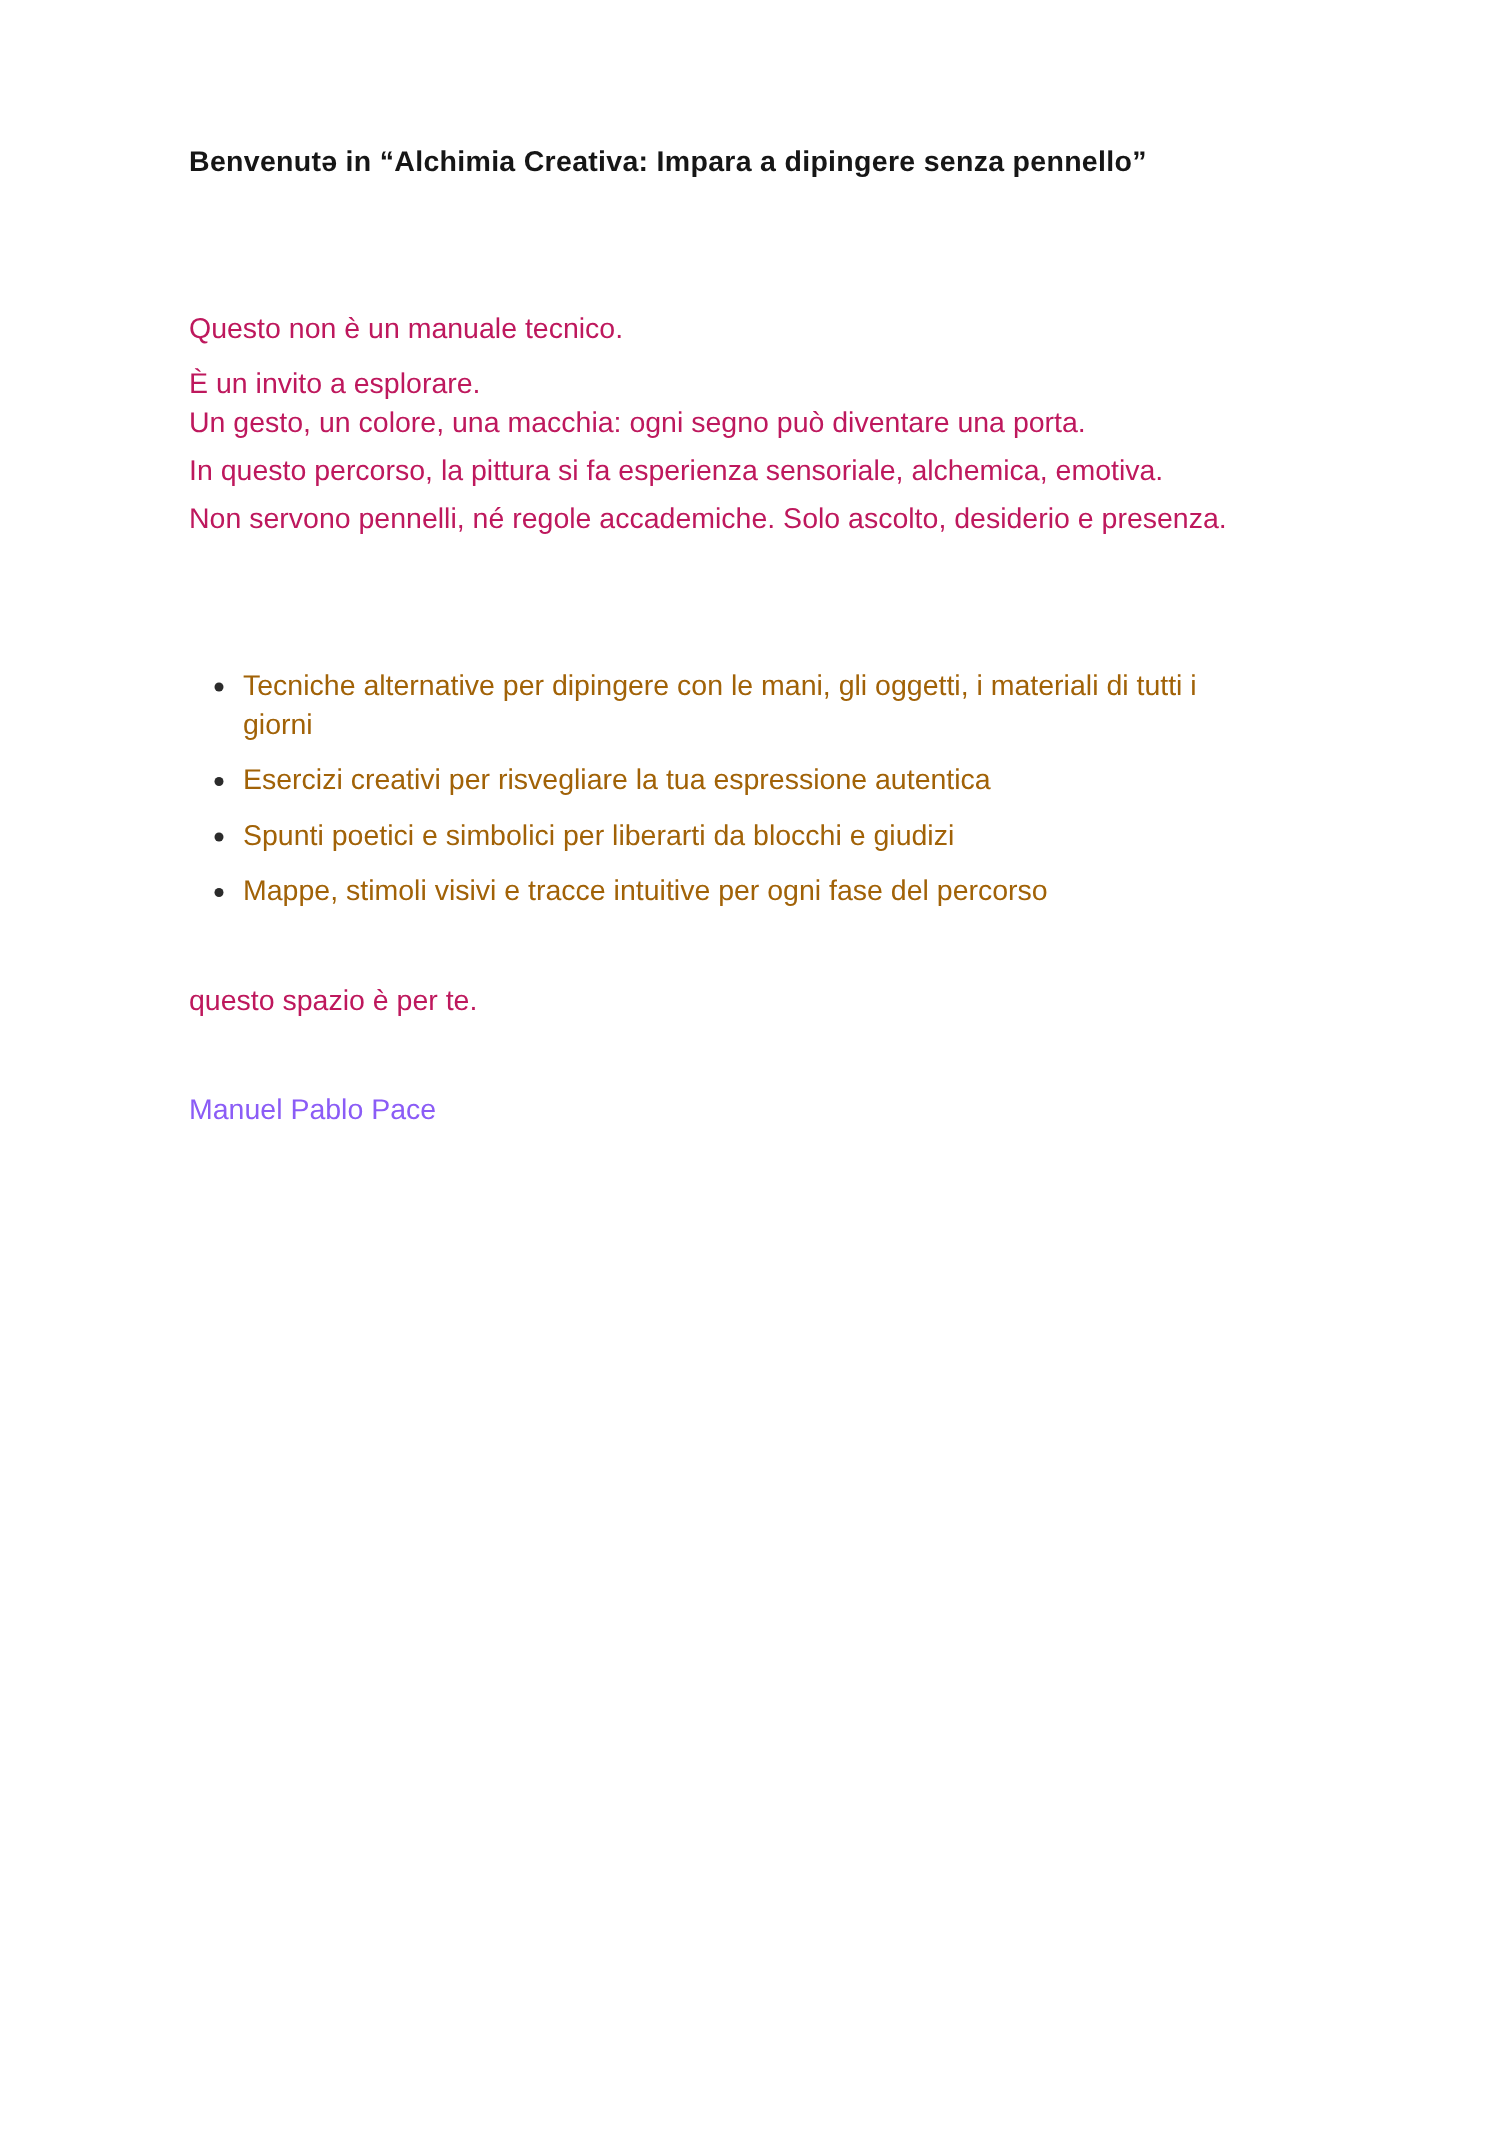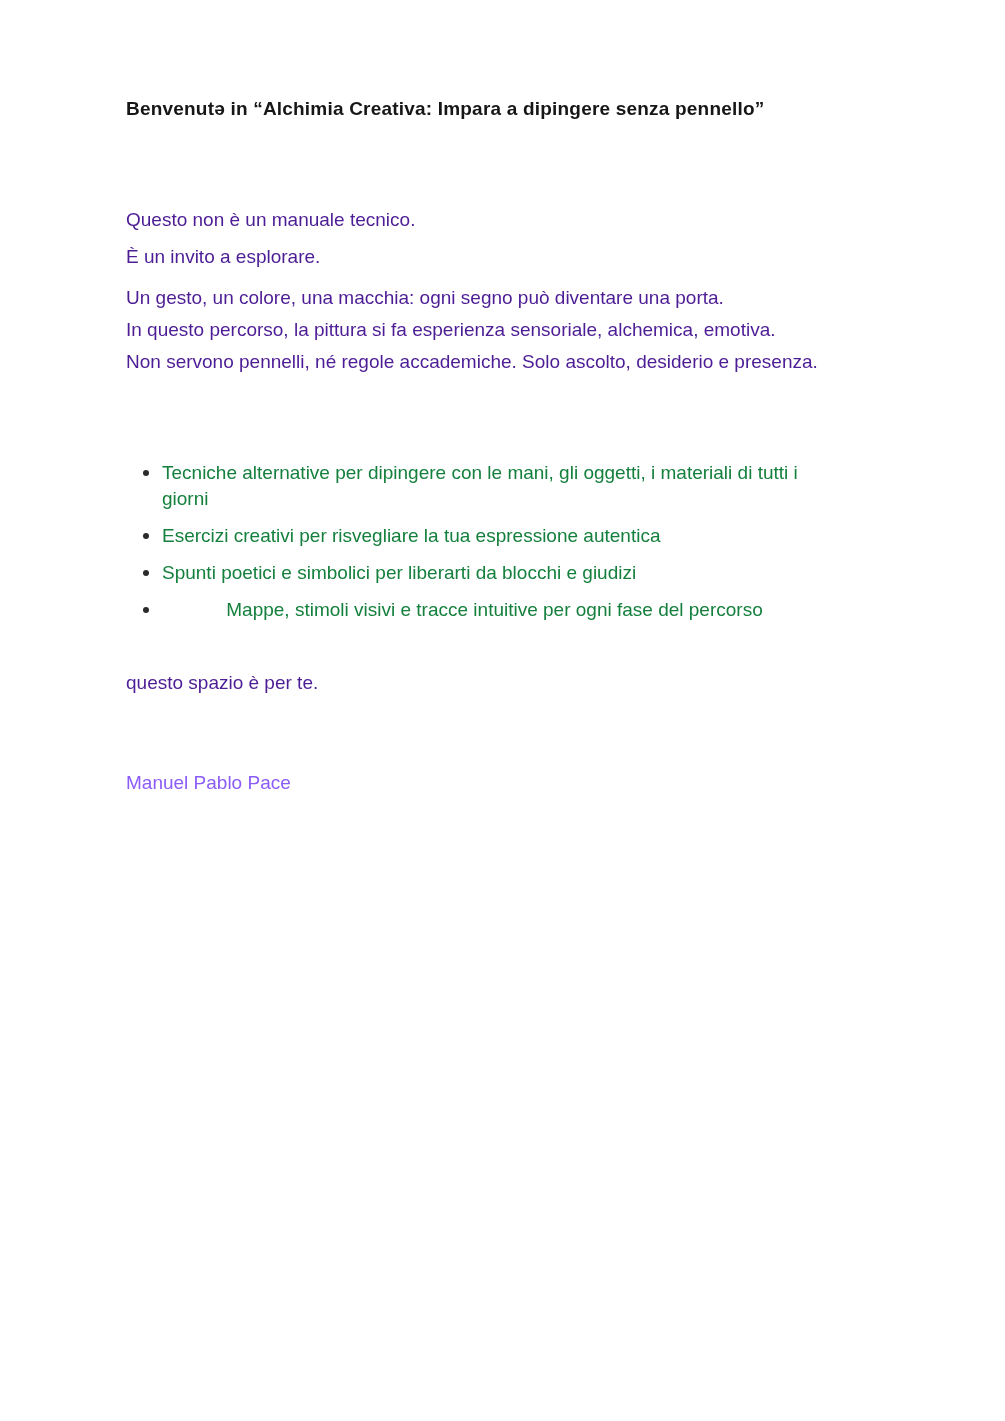--- a/index.html
+++ b/index.html
@@ -24,43 +24,43 @@
     font-size: 19px;
     font-weight: 700;
     color: #161616;
     letter-spacing: 0.2px;
     line-height: 26px;
     margin: 0 0 85px 0;
   }
   .body-line {
     font-size: 19px;
     line-height: 26px;
-    color: #4c1d95;
+    color: #be185d;
     margin: 0;
   }
   .mb-11 { margin-bottom: 11px; }
-  .mb-15 { margin-bottom: 15px; }
+  .mb-15 { }
   .mb-6  { margin-bottom: 6px; }
   .mb-9  { margin-bottom: 9px; }
-  .mb-47 { margin-bottom: 74px; }
+  .mb-47 { margin-bottom: 47px; }
   .mb-84 { margin-bottom: 84px; }
   .mb-85 { margin-bottom: 85px; }
   .bullet-list {
     margin: 0 0 47px 0;
     padding: 0 0 0 36px;
     list-style: none;
   }
   .bullet-list li {
     position: relative;
     font-size: 19px;
     line-height: 26px;
-    color: #15803d;
+    color: #a16207;
     margin: 0 0 11px 0;
   }
-  .bullet-list li:last-child { margin-bottom: 0; text-align: center; }
+  .bullet-list li:last-child { margin-bottom: 0; }
   .bullet-list li::before {
     content: "";
     position: absolute;
     left: -19px;
     top: 10px;
     width: 6px;
     height: 6px;
     border-radius: 50%;
     background: #2b2b2b;
   }

